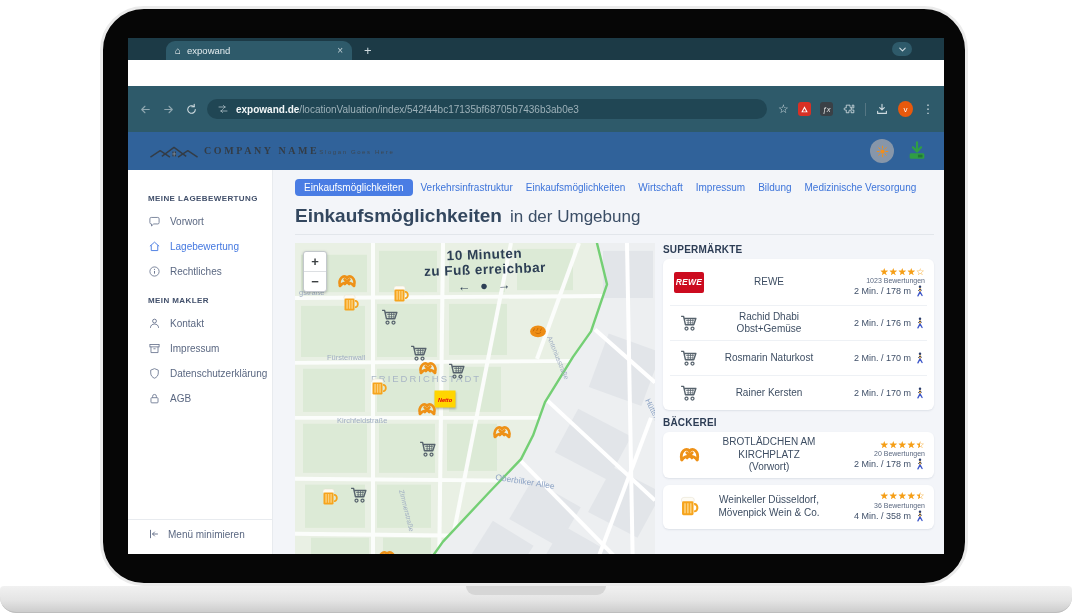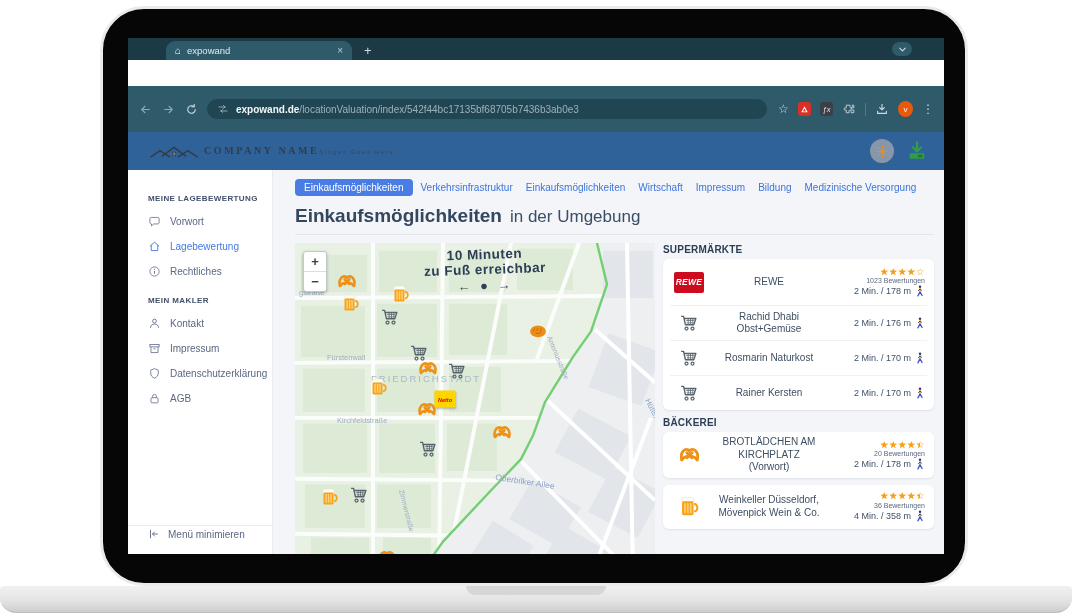--- a/index.html
+++ b/index.html
@@ -56,21 +56,21 @@
 
   
   .bodyrow{flex:1;display:flex;min-height:0;}
   .sidebar{width:145px;background:#fff;border-right:1px solid #e8ebef;position:relative;
            padding:14px 0 0 20px;box-sizing:border-box;flex:none;}
   .sectitle{font-size:8px;font-weight:700;color:#42506b;letter-spacing:.4px;margin:10px 0 4px;}
   .sitem{display:flex;align-items:center;gap:9px;margin:12px 0;font-size:10px;color:#5b6882;cursor:pointer;}
   .sitem svg{flex:none;}
   .sitem.active{color:#4478e0;text-align:right;}
   .collapse{position:absolute;left:0;right:0;bottom:0;border-top:1px solid #e8ebef;
-            padding:2px 0 14px 20px;display:flex;align-items:center;gap:8px;font-size:10px;color:#5b6882;}
+            padding:8px 0 14px 20px;display:flex;align-items:center;gap:8px;font-size:10px;color:#5b6882;}
 
   .content{flex:1;padding:9px 10px 0 22px;min-width:0;background:#f3f5f9;box-sizing:border-box;overflow:hidden;}
   .tabrow{display:flex;gap:3px;align-items:center;}
   .tabrow+.tabrow{margin-top:4px;}
   .navtab{font-size:10px;color:#3d74da;padding:3px 5px;white-space:nowrap;cursor:pointer;}
   .navtab.pill{background:#4a7de4;color:#fff;border-radius:4px;padding:3px 9px;}
   .titlerow{margin-top:9px;display:flex;align-items:baseline;gap:8px;}
   .h1{font-size:19px;font-weight:700;color:#33475f;}
   .h1sub{font-size:17px;color:#3b4e66;}
   .divider{border-bottom:1px solid #e2e6eb;margin:7px 0 8px;}

